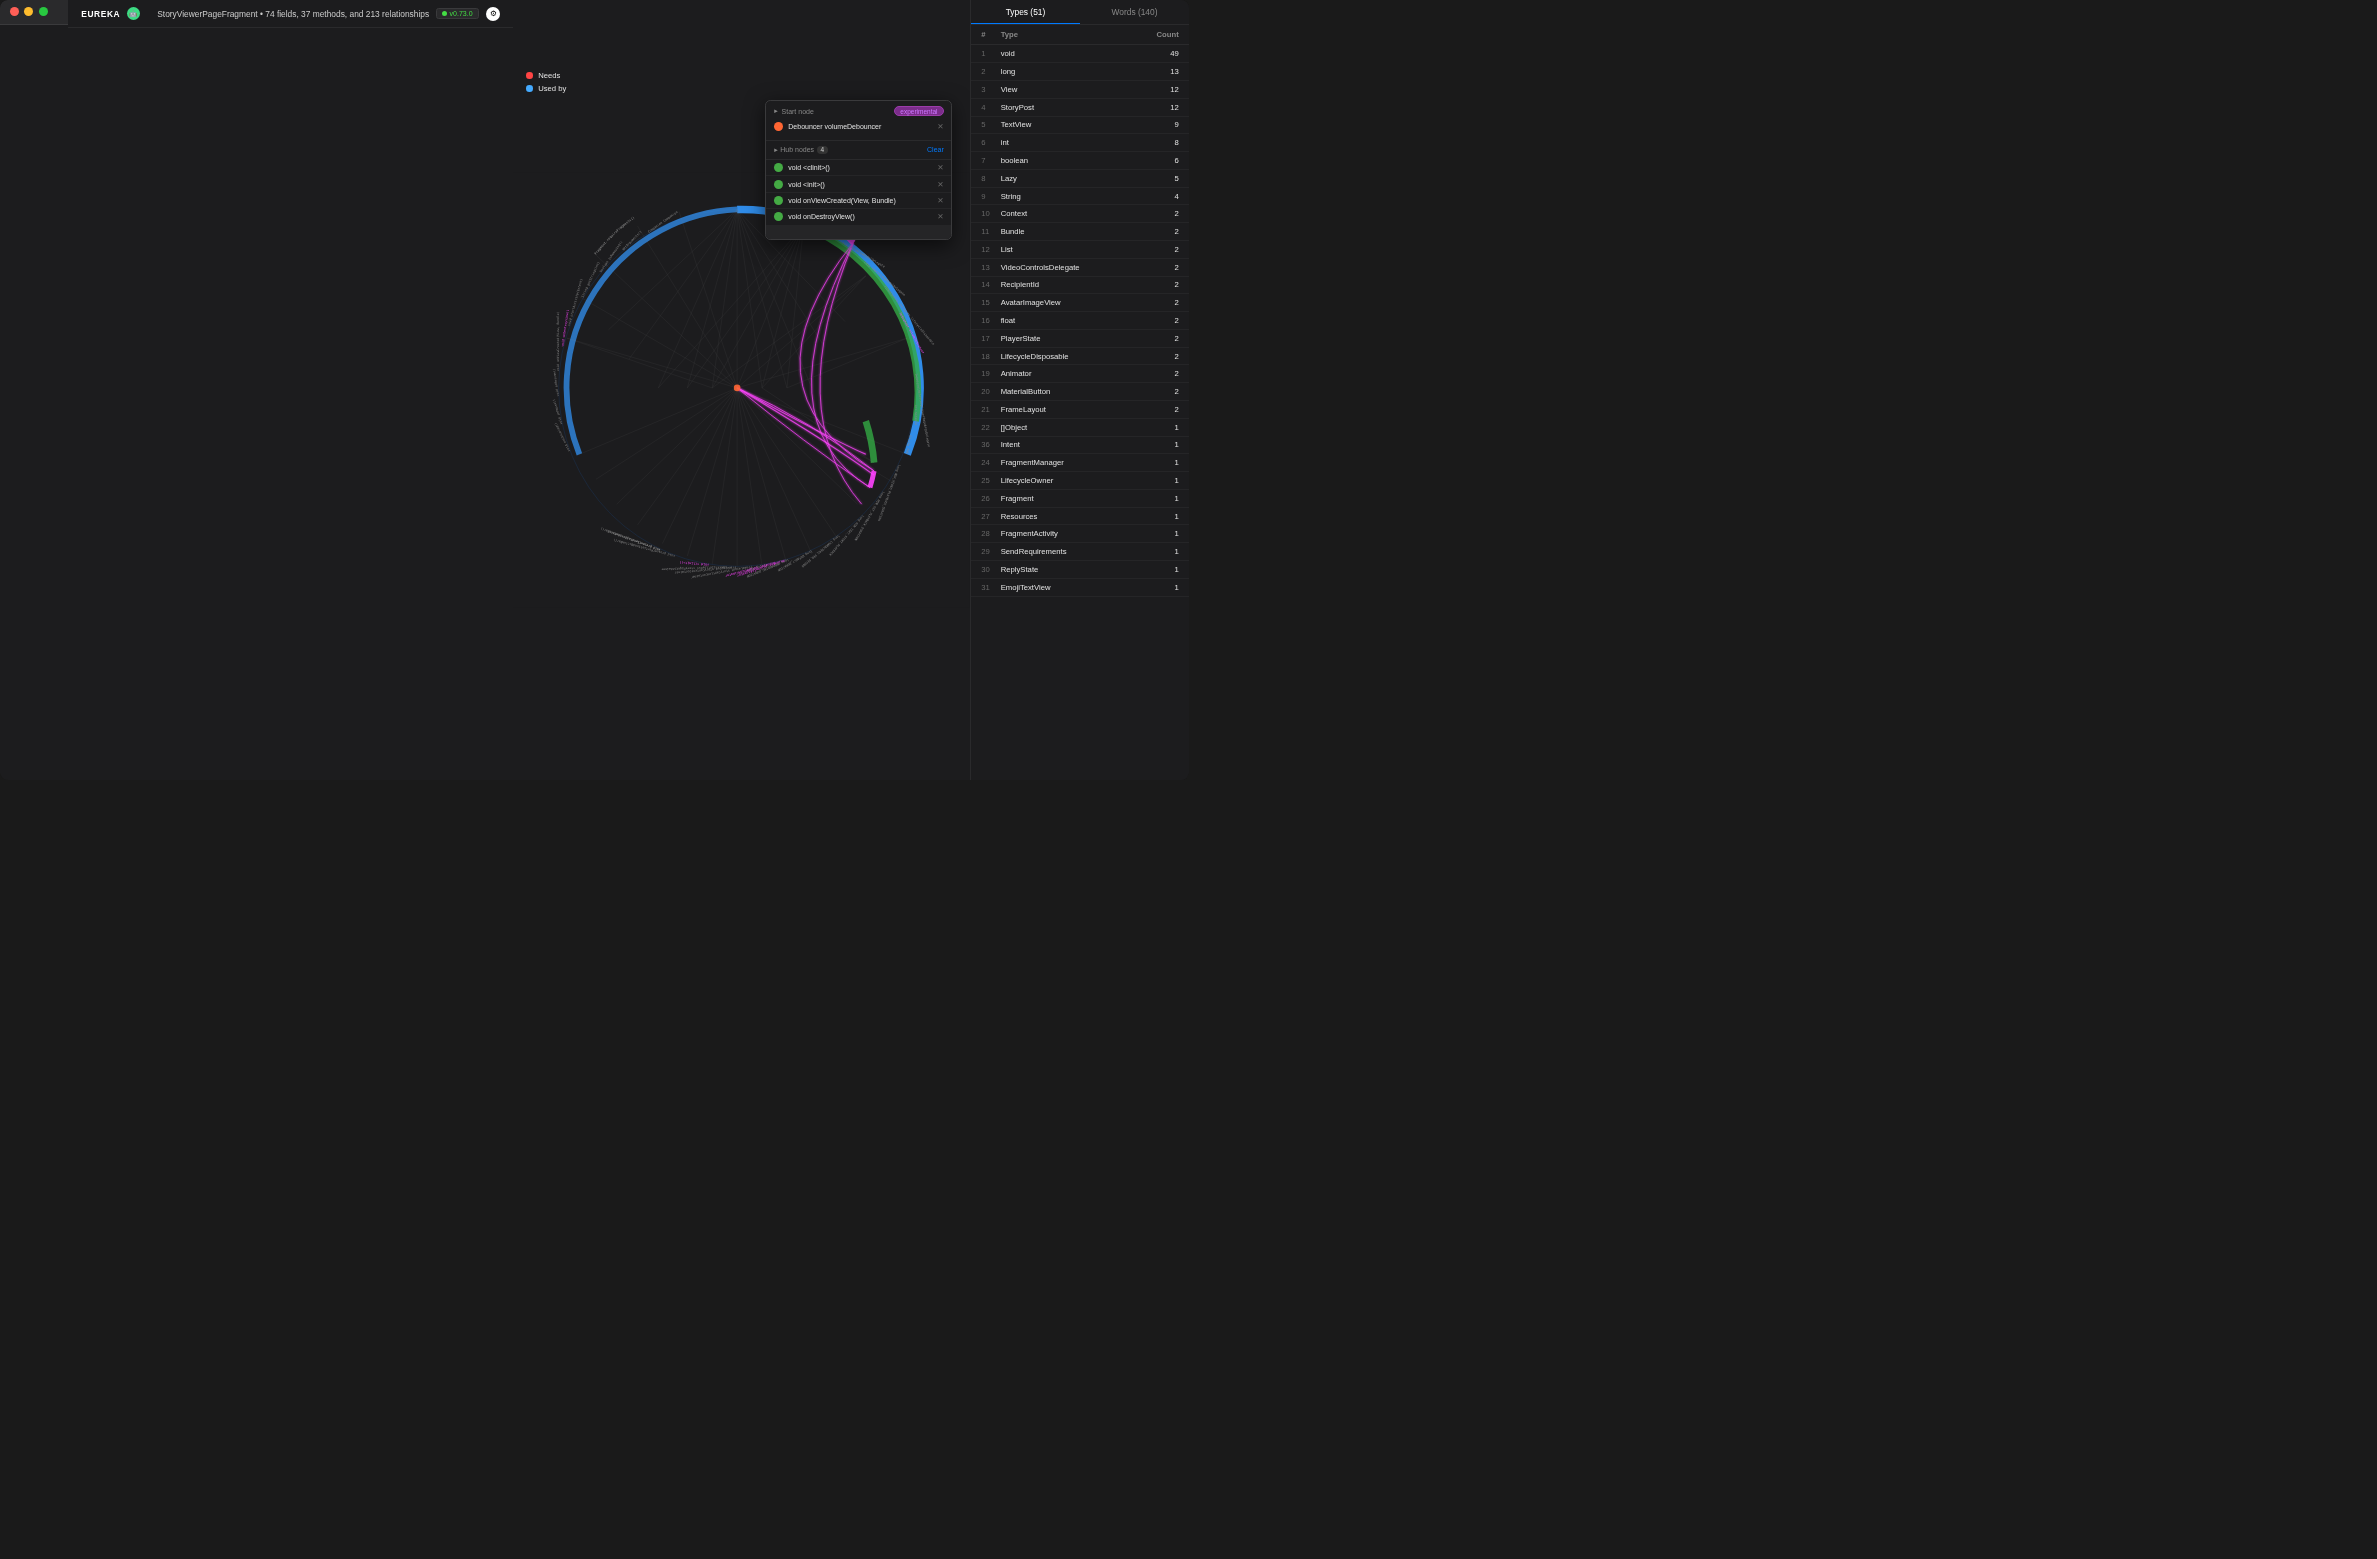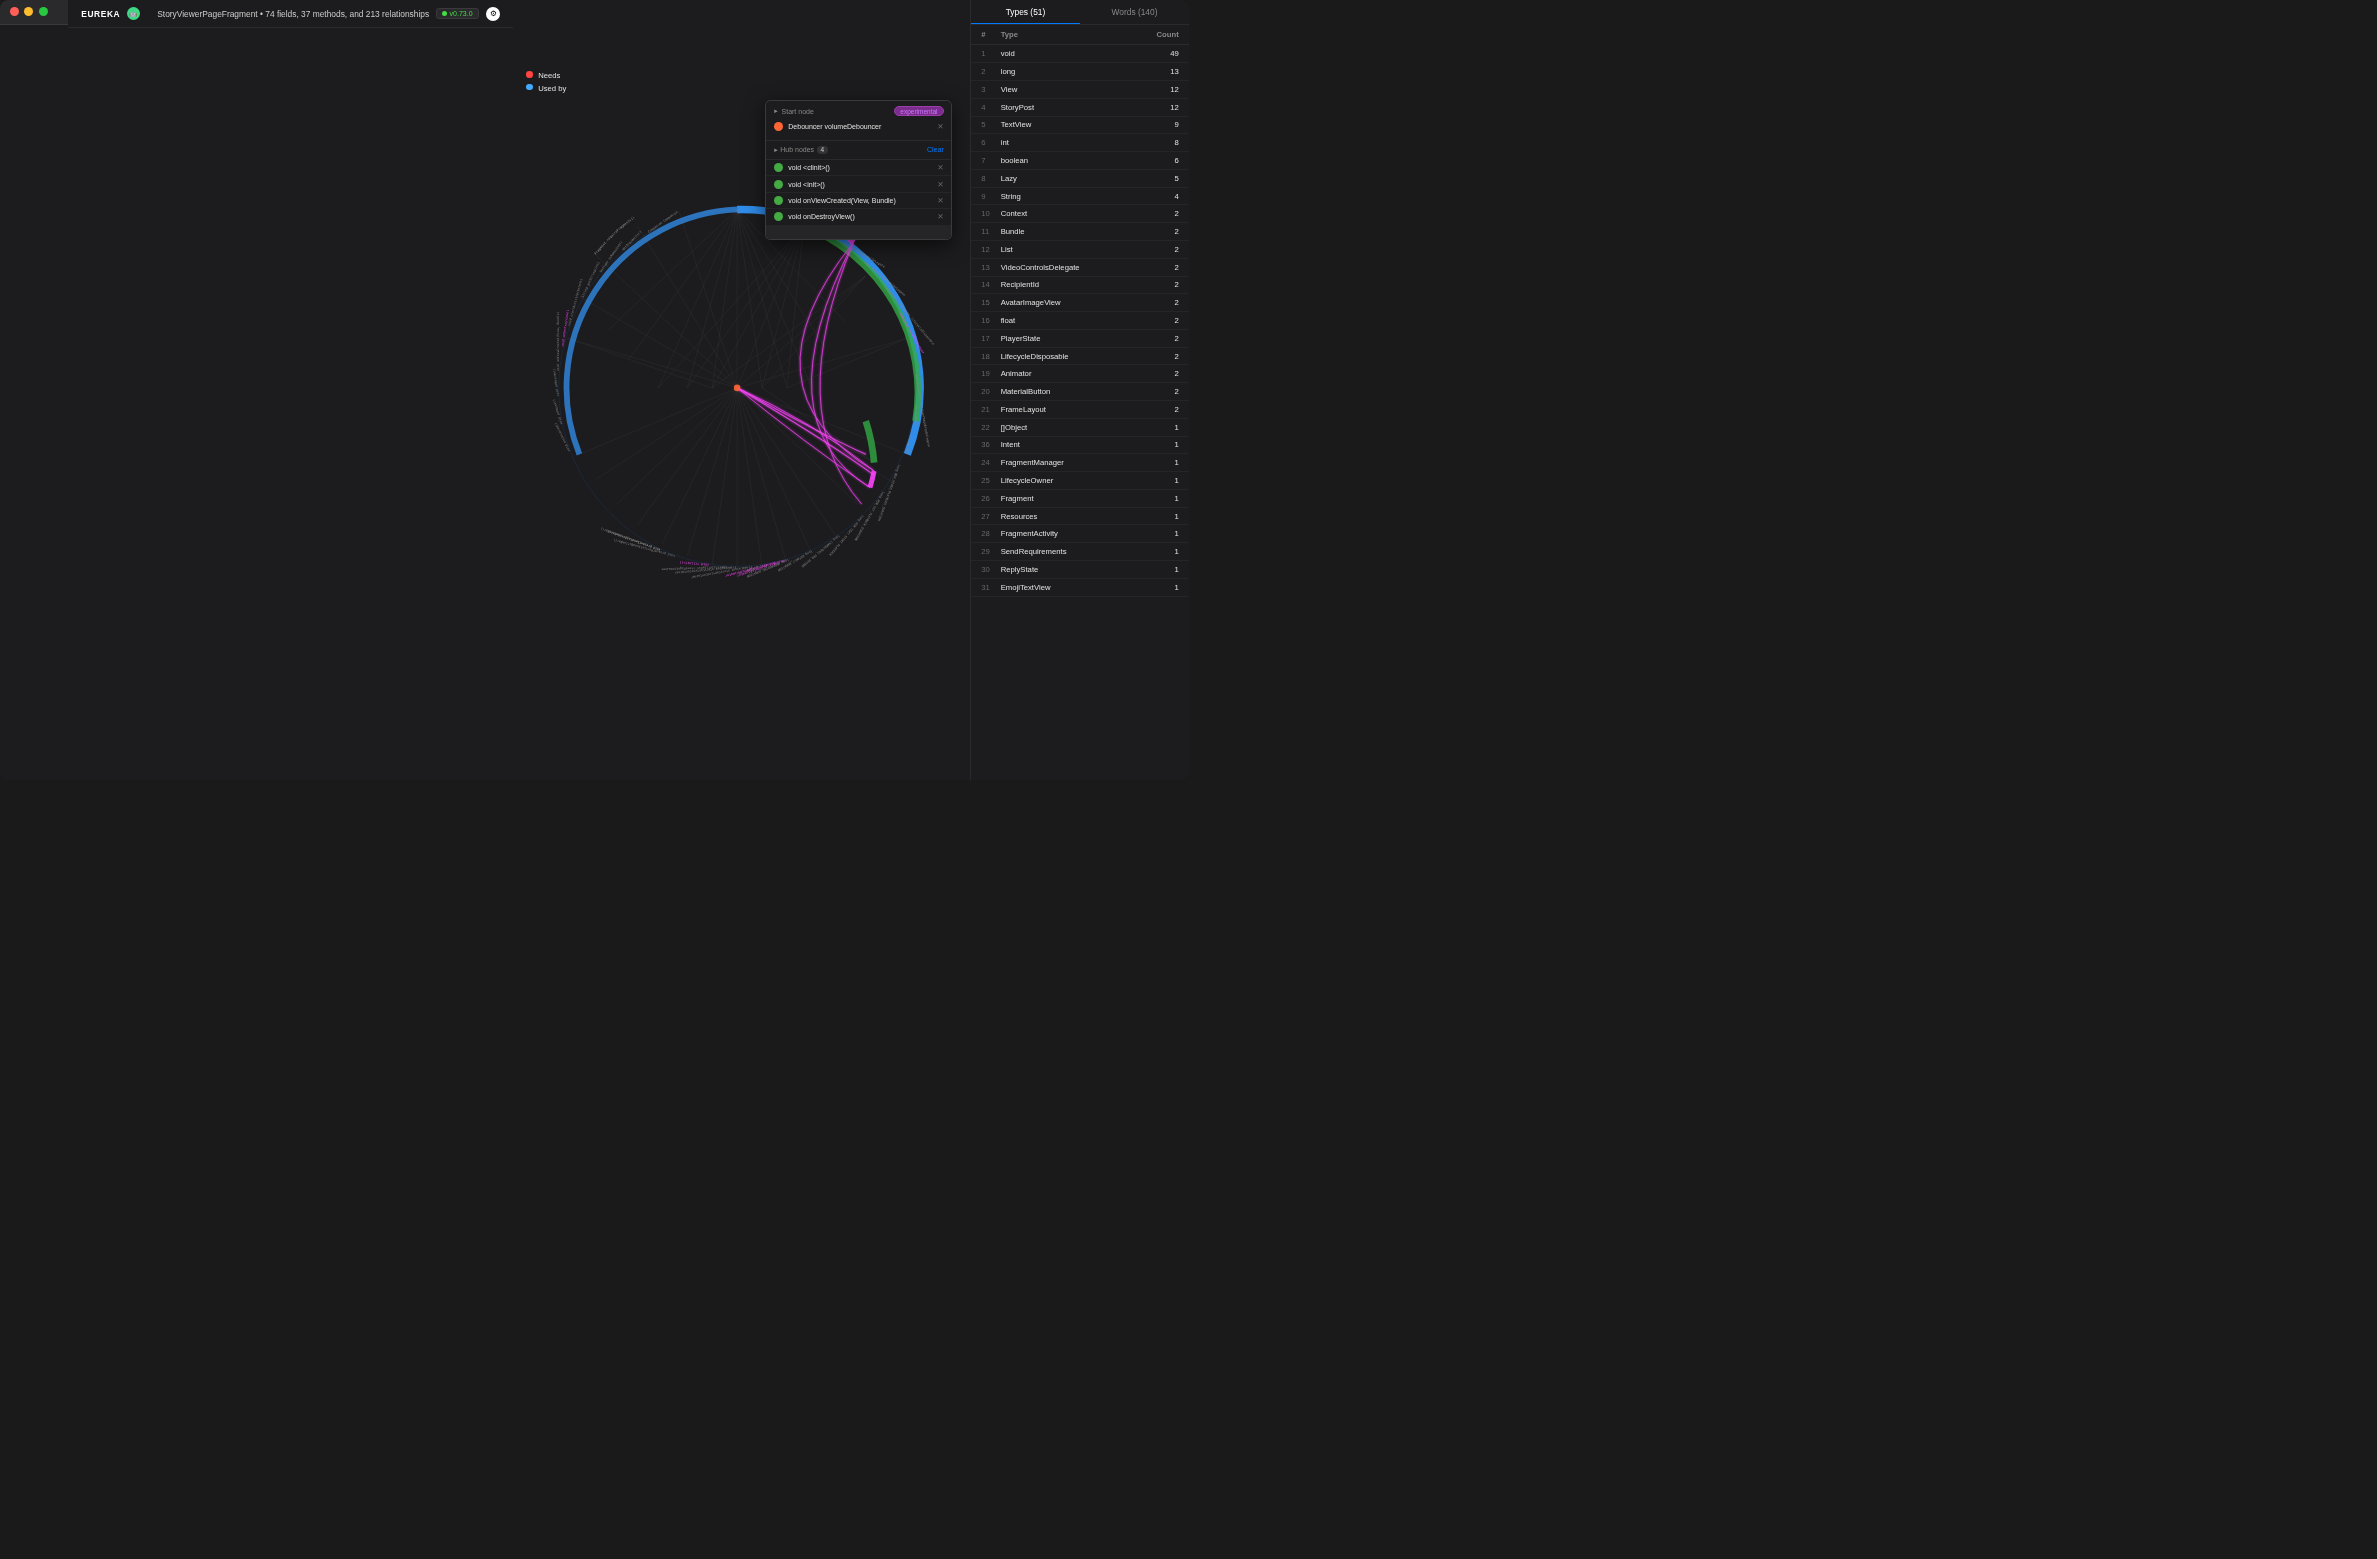--- a/index.html
+++ b/index.html
@@ -117,20 +117,21 @@
       position: absolute;
       left: 13px;
       top: 71px;
       display: flex;
       flex-direction: column;
       gap: 3.9px;
       z-index: 10;
     }
     .legend-item {
       display: flex;
+      align-items: center;
       gap: 5.2px;
       font-size: 7.7px;
     }
     .legend-dot {
       width: 6.5px;
       height: 6.5px;
       border-radius: 50%;
     }
     .graph-area {
       flex: 1;

